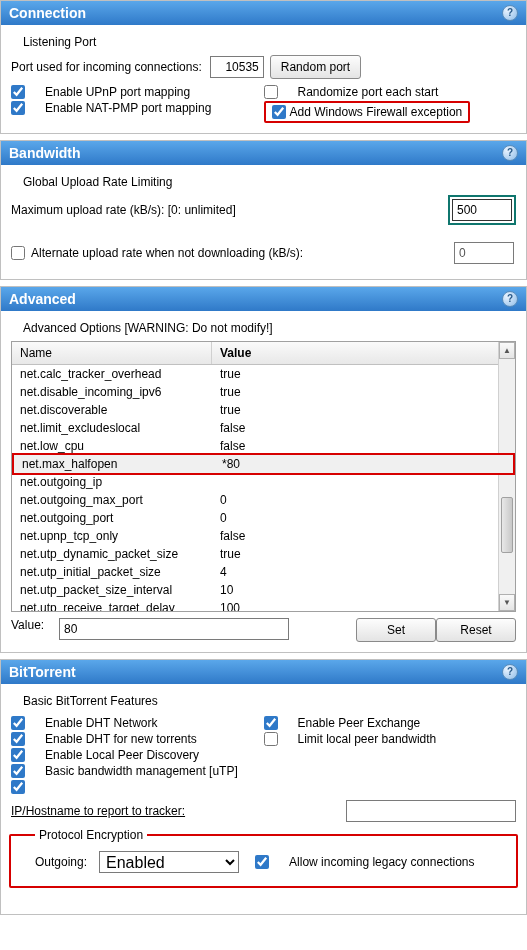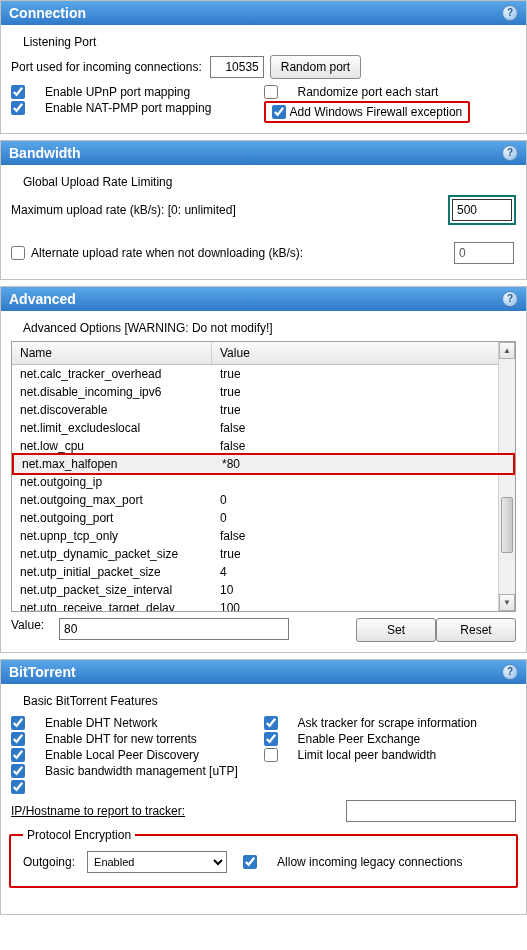--- a/index.html
+++ b/index.html
@@ -90,21 +90,21 @@
   .adv-table-head {
     display: flex;
     background: linear-gradient(#fafafa, #e8e8e8);
     border-bottom: 1px solid #c0c0c0;
     font-weight: normal;
   }
   .adv-table-head .th {
     padding: 4px 8px;
   }
   .th-name { width: 200px; border-right: 1px solid #d0d0d0; }
-  .th-val { flex: 1; }
+  .th-val { flex: 1; font-weight: bold; }
   .adv-table-body {
     height: 246px;
     overflow: hidden;
     position: relative;
   }
   .adv-row {
     display: flex;
     padding: 2px 0;
   }
   .adv-row .td-name { width: 200px; padding-left: 8px; }
@@ -139,30 +139,30 @@
     border: 1px solid #a0a0a0;
     border-radius: 2px;
   }
   .value-row { display: flex; align-items: flex-start; margin-top: 6px; }
   .value-row .vlabel { width: 48px; }
   .value-row input[type="text"] { flex: 0 0 230px; }
   .value-row .spacer { flex: 1; }
 
   select {
     font-family: inherit;
-    font-size: 11px;
+    font-size: 16px;
     height: 22px;
     border: 1px solid #7a7a7a;
     background: #fff;
     padding: 1px 2px;
   }
   fieldset.protocol {
     border: 2px solid #d60000;
     border-radius: 2px;
-    padding: 6px 8px 10px 12px;
+    padding: 6px 8px 10px 24px;
     margin: 6px -2px 16px -2px;
   }
   fieldset.protocol legend { color: #000; padding: 0 4px; font-size: 12px; }
 </style>
 </head>
 <body>
 
 <div class="panel">
   <div class="panel-header">
     <span>Connection</span>
@@ -332,24 +332,20 @@
           </div>
         <div class="check-row">
             <input type="checkbox" checked="" style="">
             <span>Basic bandwidth management [uTP]</span>
           </div>
         <div class="check-row">
             <input type="checkbox" checked="" style="">
           </div>
       </div>
       <div class="col-r">
-        <div class="check-row">
-            <input type="checkbox" checked="" style="">
-            <span>Ask tracker for scrape information</span>
-          </div>
         <div class="check-row">
             <input type="checkbox" checked="" style="">
             <span>Enable Peer Exchange</span>
           </div>
         <div class="check-row">
             <input type="checkbox" style="">
             <span>Limit local peer bandwidth</span>
           </div>
       </div>
     </div>

